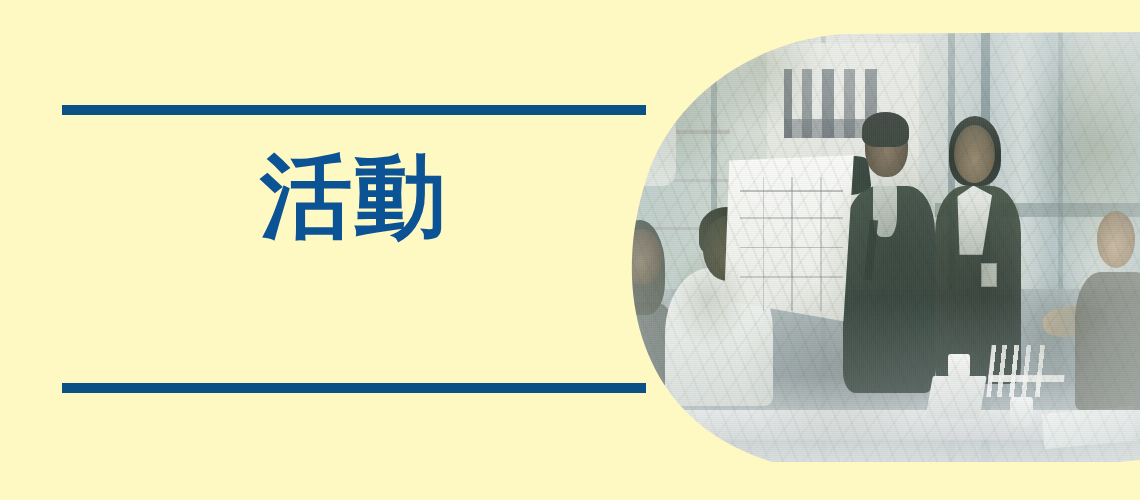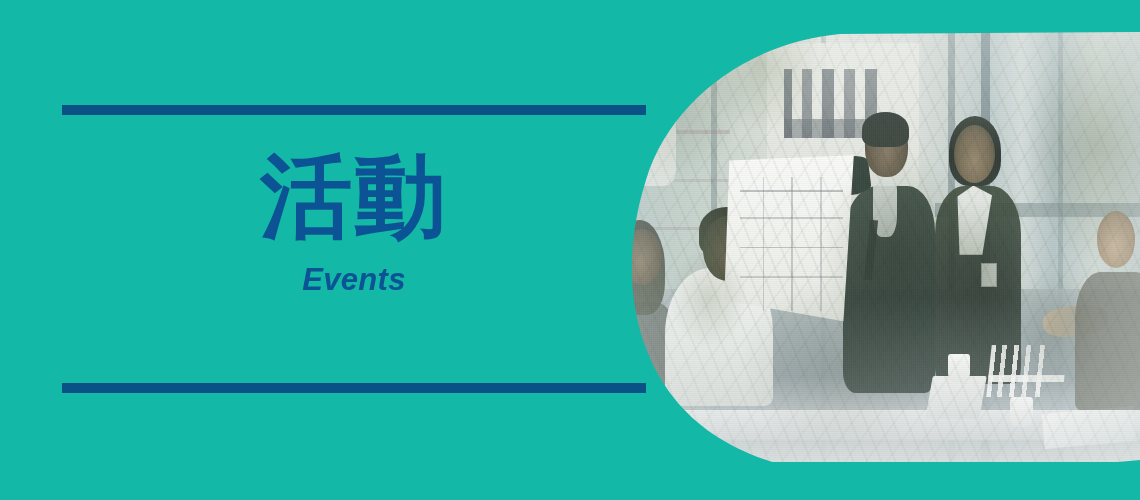--- a/index.html
+++ b/index.html
@@ -9,21 +9,21 @@
     background: #ffffff;
   }
   body {
     font-family: "Liberation Sans", sans-serif;
   }
 
   .banner {
     position: relative;
     width: 1140px;
     height: 500px;
-    background: #14b8a6;
+    background: #fef9c3;
     overflow: hidden;
   }
 
   
   .rule {
     position: absolute;
     left: 62px;
     width: 584px;
     height: 10px;
     background: #0a5185;
@@ -508,16 +508,15 @@
 
       <div class="layer-trees"></div>
       <div class="layer-branches"></div>
       <div class="layer-haze"></div>
       <div class="layer-grain"></div>
     </div>
   </div>
 
   <div class="title-block">
     <span class="title-kanji">活動</span>
-    <span class="title-sub">Events</span>
   </div>
 
 </div>
 
 </body></html>

